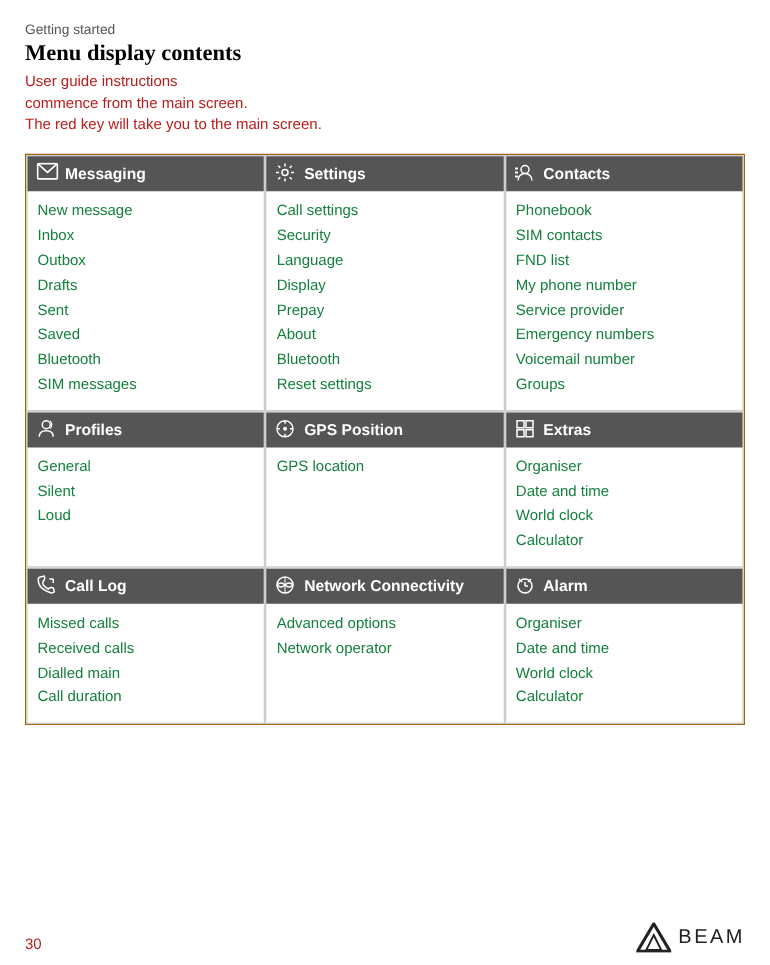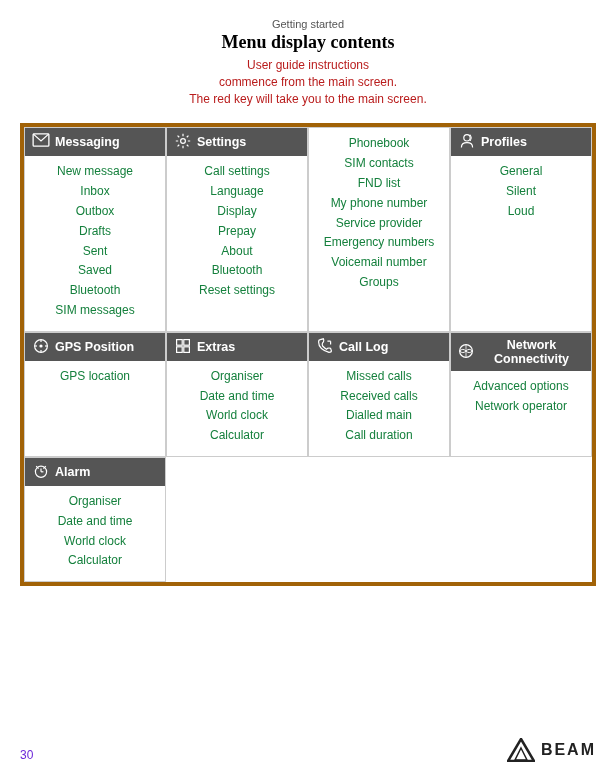--- a/index.html
+++ b/index.html
@@ -8,21 +8,20 @@
       background: #fff;
       width: 616px;
       min-height: 772px;
       position: relative;
       font-size: 13px;
       color: #000;
     }
 
     .page-wrapper {
       padding: 18px 20px 20px 20px;
-      text-align: center;
     }
 
     .getting-started-label {
       font-size: 11px;
       color: #555;
       margin-bottom: 2px;
     }
 
     .page-title {
       font-size: 18px;
@@ -33,23 +32,23 @@
 
     .subtitle {
       font-size: 12px;
       color: #b91c1c;
       line-height: 1.4;
       margin-bottom: 16px;
     }
 
     .grid {
       display: grid;
-      grid-template-columns: 1fr 1fr 1fr 1fr;
+      grid-template-columns: 1fr 1fr 1fr;
       gap: 0;
-      border: 4px solid #a16207;
+      border: 1px solid #a16207;
     }
 
     .cell {
       border: 1px solid #ccc;
       vertical-align: top;
     }
 
     .cell-header {
       background: #555;
       color: #fff;
@@ -77,32 +76,32 @@
       left: 0;
       right: 0;
       display: flex;
       justify-content: space-between;
       align-items: flex-end;
       padding: 0 20px;
     }
 
     .page-number {
       font-size: 12px;
-      color: #6d28d9;
+      color: #b91c1c;
     }
 
     .logo-area {
       display: flex;
       align-items: center;
       gap: 6px;
     }
 
     .beam-text {
       font-size: 16px;
-      font-weight: bold;
+      font-weight: normal;
       letter-spacing: 2px;
       color: #222;
     }
 
     
     .icon-svg {
       width: 18px;
       height: 18px;
       display: inline-block;
     }
@@ -143,29 +142,40 @@
       <div class="cell">
         <div class="cell-header">
           <span class="icon-svg"><svg viewBox="0 0 20 20" width="16" height="16" fill="white">
               <circle cx="10" cy="10" r="3" fill="none" stroke="white" stroke-width="1.5"></circle>
               <path d="M10 1v3M10 16v3M1 10h3M16 10h3M3.2 3.2l2.1 2.1M14.7 14.7l2.1 2.1M3.2 16.8l2.1-2.1M14.7 5.3l2.1-2.1" stroke="white" stroke-width="1.5"></path>
             </svg></span>
           <span>Settings</span>
         </div>
         <div class="cell-body">
           <div class="item">Call settings</div>
+          <div class="item">Security</div>
           <div class="item">Language</div>
           <div class="item">Display</div>
           <div class="item">Prepay</div>
           <div class="item">About</div>
           <div class="item">Bluetooth</div>
           <div class="item">Reset settings</div>
         </div>
       </div>
       <div class="cell">
+        <div class="cell-header">
+          <span class="icon-svg"><svg viewBox="0 0 20 20" width="16" height="16" fill="white">
+              <circle cx="10" cy="7" r="4" fill="none" stroke="white" stroke-width="1.5"></circle>
+              <path d="M3 18c0-4 3-7 7-7s7 3 7 7" fill="none" stroke="white" stroke-width="1.5"></path>
+              <rect x="0" y="5" width="3" height="2" fill="white" rx="0.5"></rect>
+              <rect x="0" y="9" width="3" height="2" fill="white" rx="0.5"></rect>
+              <rect x="0" y="13" width="3" height="2" fill="white" rx="0.5"></rect>
+            </svg></span>
+          <span>Contacts</span>
+        </div>
         <div class="cell-body">
           <div class="item">Phonebook</div>
           <div class="item">SIM contacts</div>
           <div class="item">FND list</div>
           <div class="item">My phone number</div>
           <div class="item">Service provider</div>
           <div class="item">Emergency numbers</div>
           <div class="item">Voicemail number</div>
           <div class="item">Groups</div>
         </div>

